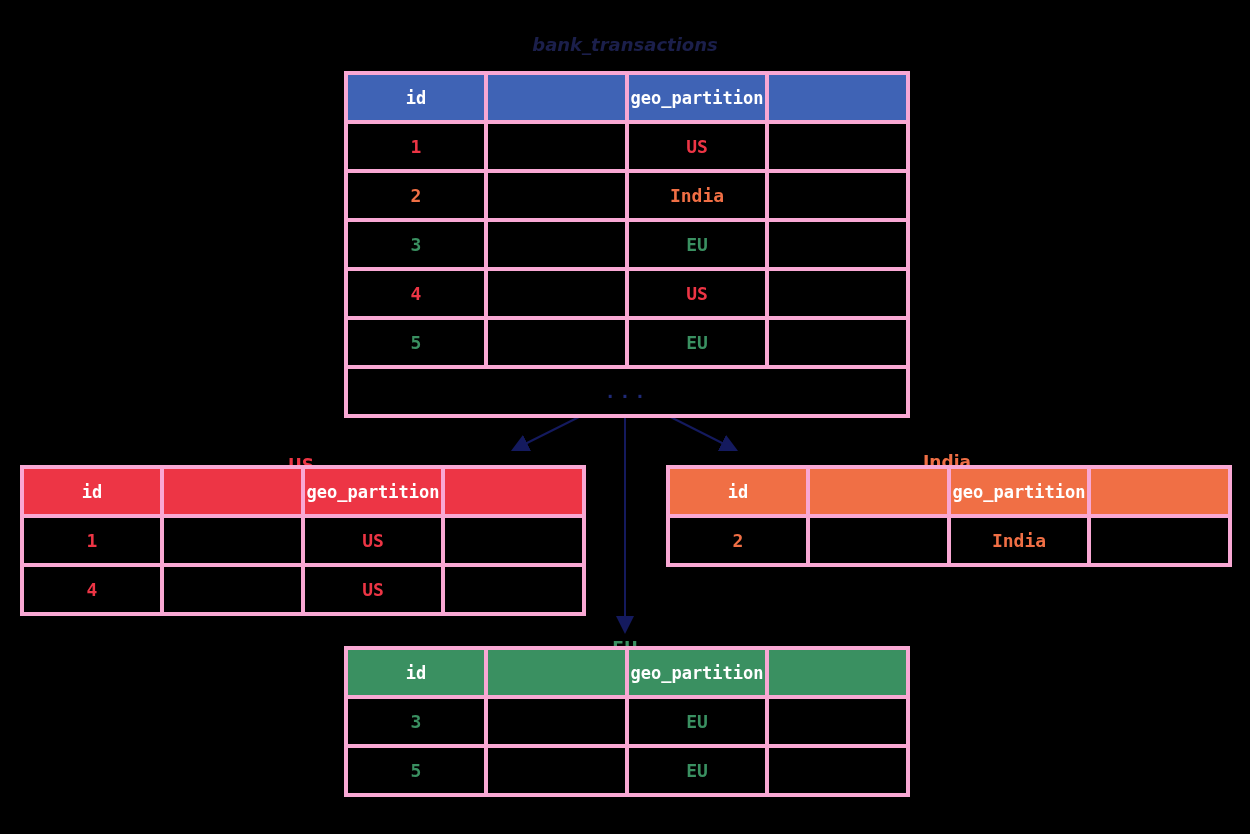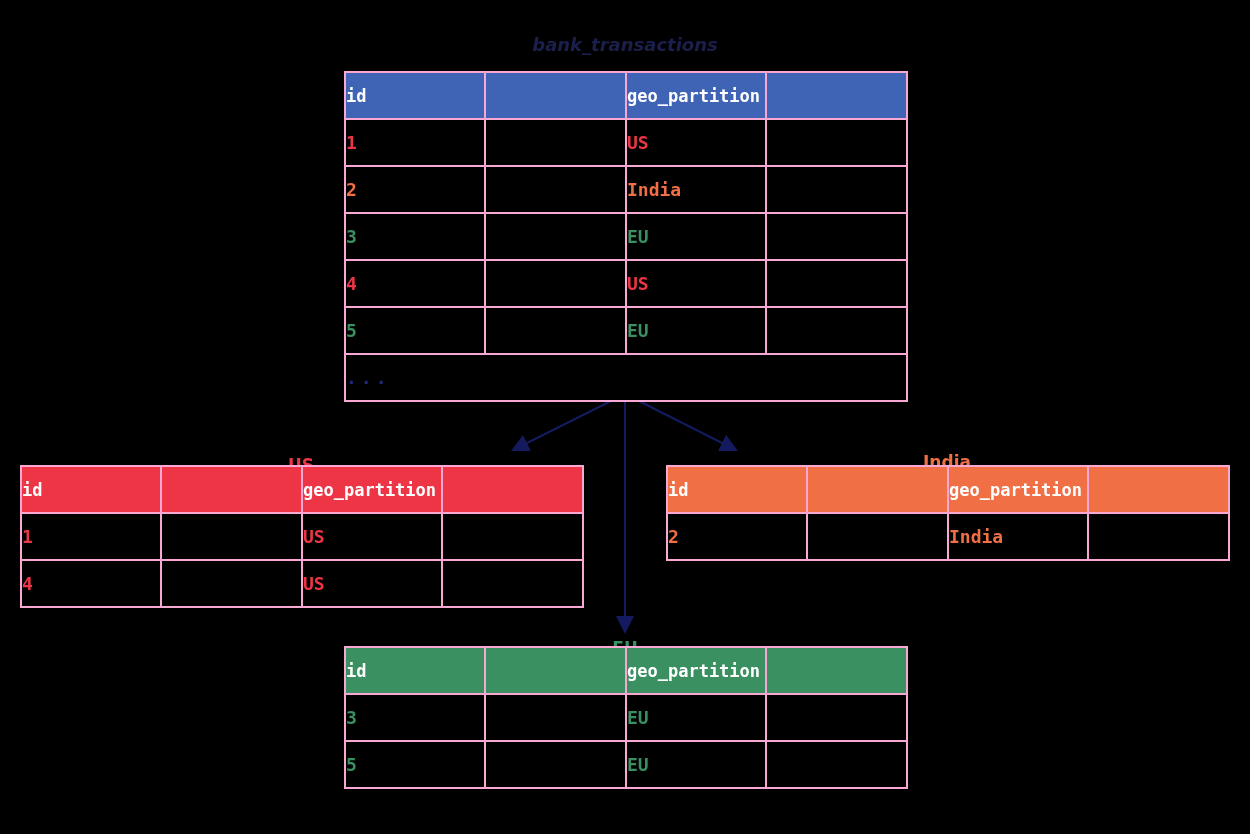--- a/index.html
+++ b/index.html
@@ -19,23 +19,23 @@
     inset: 0;
   }
 
   
   .tbl {
     position: absolute;
     border-collapse: collapse;
     table-layout: fixed;
   }
   .tbl td, .tbl th {
-    border: 2px solid #f9a8d4;
+    border: 4px solid #f9a8d4;
     padding: 0;
-    text-align: left;
+    text-align: center;
     vertical-align: middle;
     font-family: "DejaVu Sans Mono", "Liberation Mono", monospace;
   }
   .tbl th {
     color: #ffffff;
     font-size: 17px;
     font-weight: bold;
     height: 45px;
     letter-spacing: 0px;
   }

